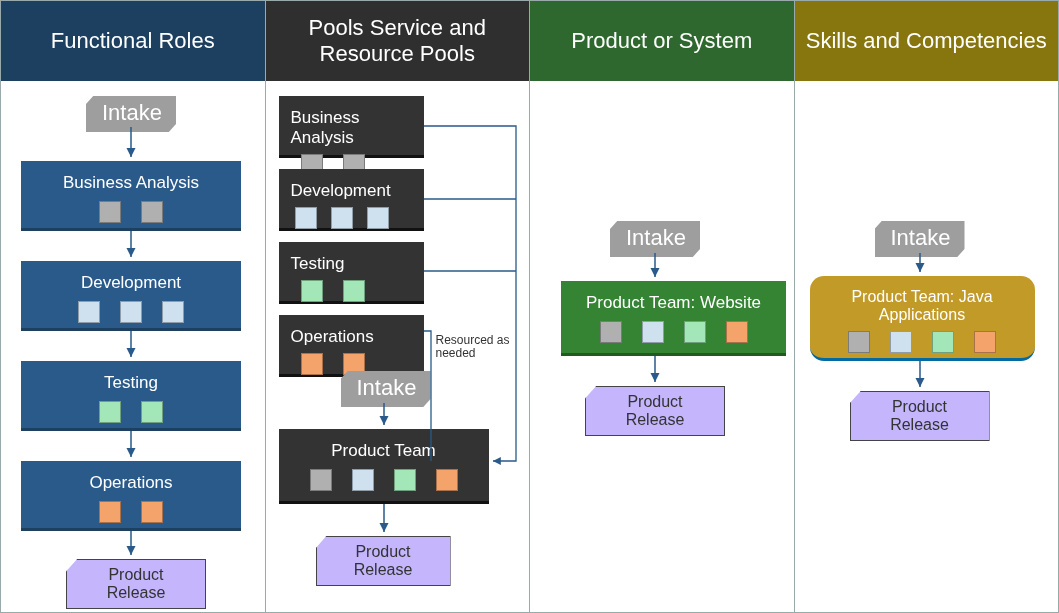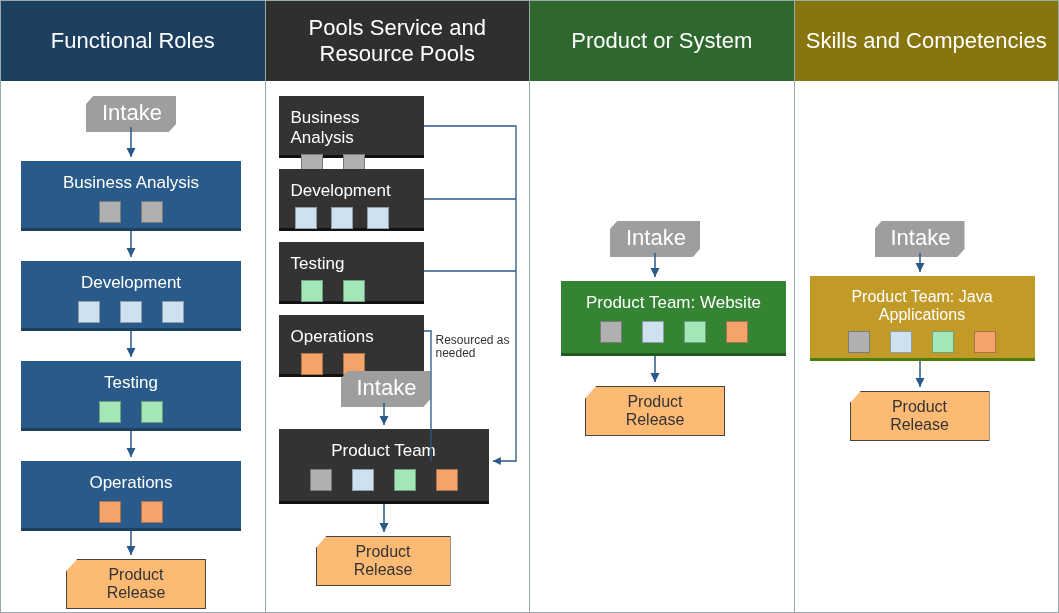--- a/index.html
+++ b/index.html
@@ -7,34 +7,34 @@
   .grid { display: flex; width: 100%; height: 100%; border: 1px solid #9aa; justify-content: space-between; }
   .col { position: relative; flex: 1; border-right: 1px solid #9aa; display: flex; flex-direction: column; }
   .col:last-child { border-right: none; }
   .col-header { height: 80px; display: flex; align-items: center; justify-content: center; color: #fff; font-size: 22px; text-align: center; padding: 4px 10px; font-weight: 400; }
   .h1 { background: #1d4060; }
   .h2 { background: #2f2f2f; }
   .h3 { background: #2f682e; }
   .h4 { background: #87750d; }
   .col-body { position: relative; flex: 1; }
   .banner { position: absolute; background: #9e9e9e; color: #fff; font-size: 22px; text-align: center; padding: 4px 16px 6px 16px; clip-path: polygon(0% 22%, 8% 0%, 100% 0%, 100% 78%, 92% 100%, 0% 100%); }
-  .release { position: absolute; background: #fdba74; border: 1px solid #444; color: #333; font-size: 16px; text-align: center; padding: 6px 14px; clip-path: polygon(8% 0%, 100% 0%, 100% 100%, 0% 100%, 0% 25%); }
+  .release { position: absolute; background: #c4b5fd; border: 1px solid #444; color: #333; font-size: 16px; text-align: center; padding: 6px 14px; clip-path: polygon(8% 0%, 100% 0%, 100% 100%, 0% 100%, 0% 25%); }
   .block { position: absolute; color: #fff; text-align: center; padding-top: 12px; }
   .block .title { font-size: 17px; margin-bottom: 8px; }
   .block .title2 { font-size: 16px; line-height: 1.15; margin-bottom: 6px; }
   .sqrow { display: flex; justify-content: center; gap: 20px; padding-bottom: 8px; }
   .sq { width: 22px; height: 22px; border: 1px solid rgba(0,0,0,0.3); }
   .sq-grey { background: #b0b0b0; }
   .sq-blue { background: #cfe0ef; }
   .sq-green { background: #a3e6b7; }
   .sq-orange { background: #f4a46a; }
   .b-navy { background: #2a5a8a; border-bottom: 3px solid #1d4060; }
   .b-dark { background: #333333; border-bottom: 3px solid #111; }
   .b-green { background: #358434; border-bottom: 3px solid #1f5a1f; }
-  .b-olive { background: #c19a27; border-bottom: 3px solid #4d7c0f; }
+  .b-olive { background: #c19a27; border-bottom: 3px solid #0369a1; border-radius: 14px; }
   svg.arrow { position: absolute; overflow: visible; }
   .note { position: absolute; font-size: 12px; color: #333; line-height: 1.1; }
 </style>
 </head>
 <body>
 
 <div class="grid">
 
   <div class="col">
     <div class="col-header h1">Functional Roles</div>

